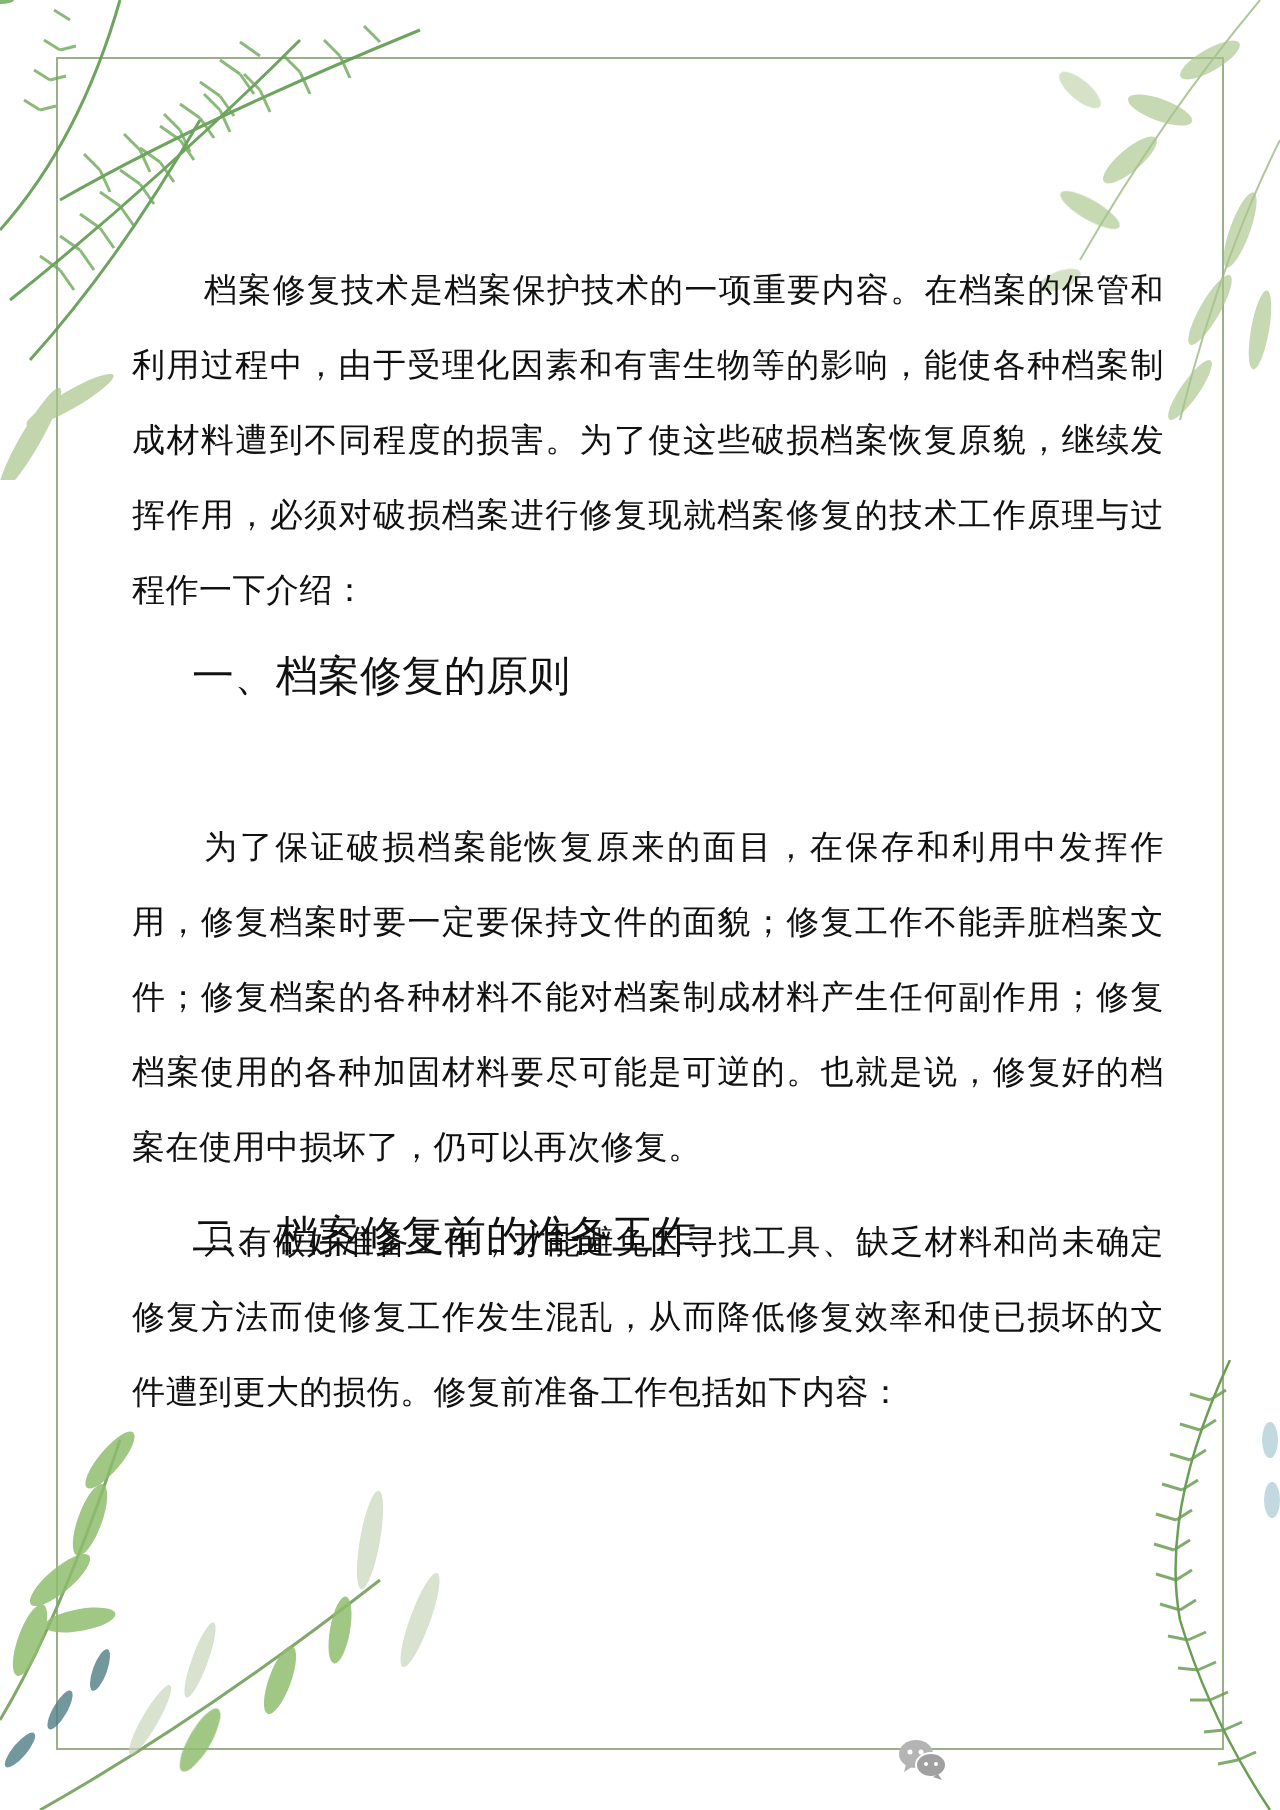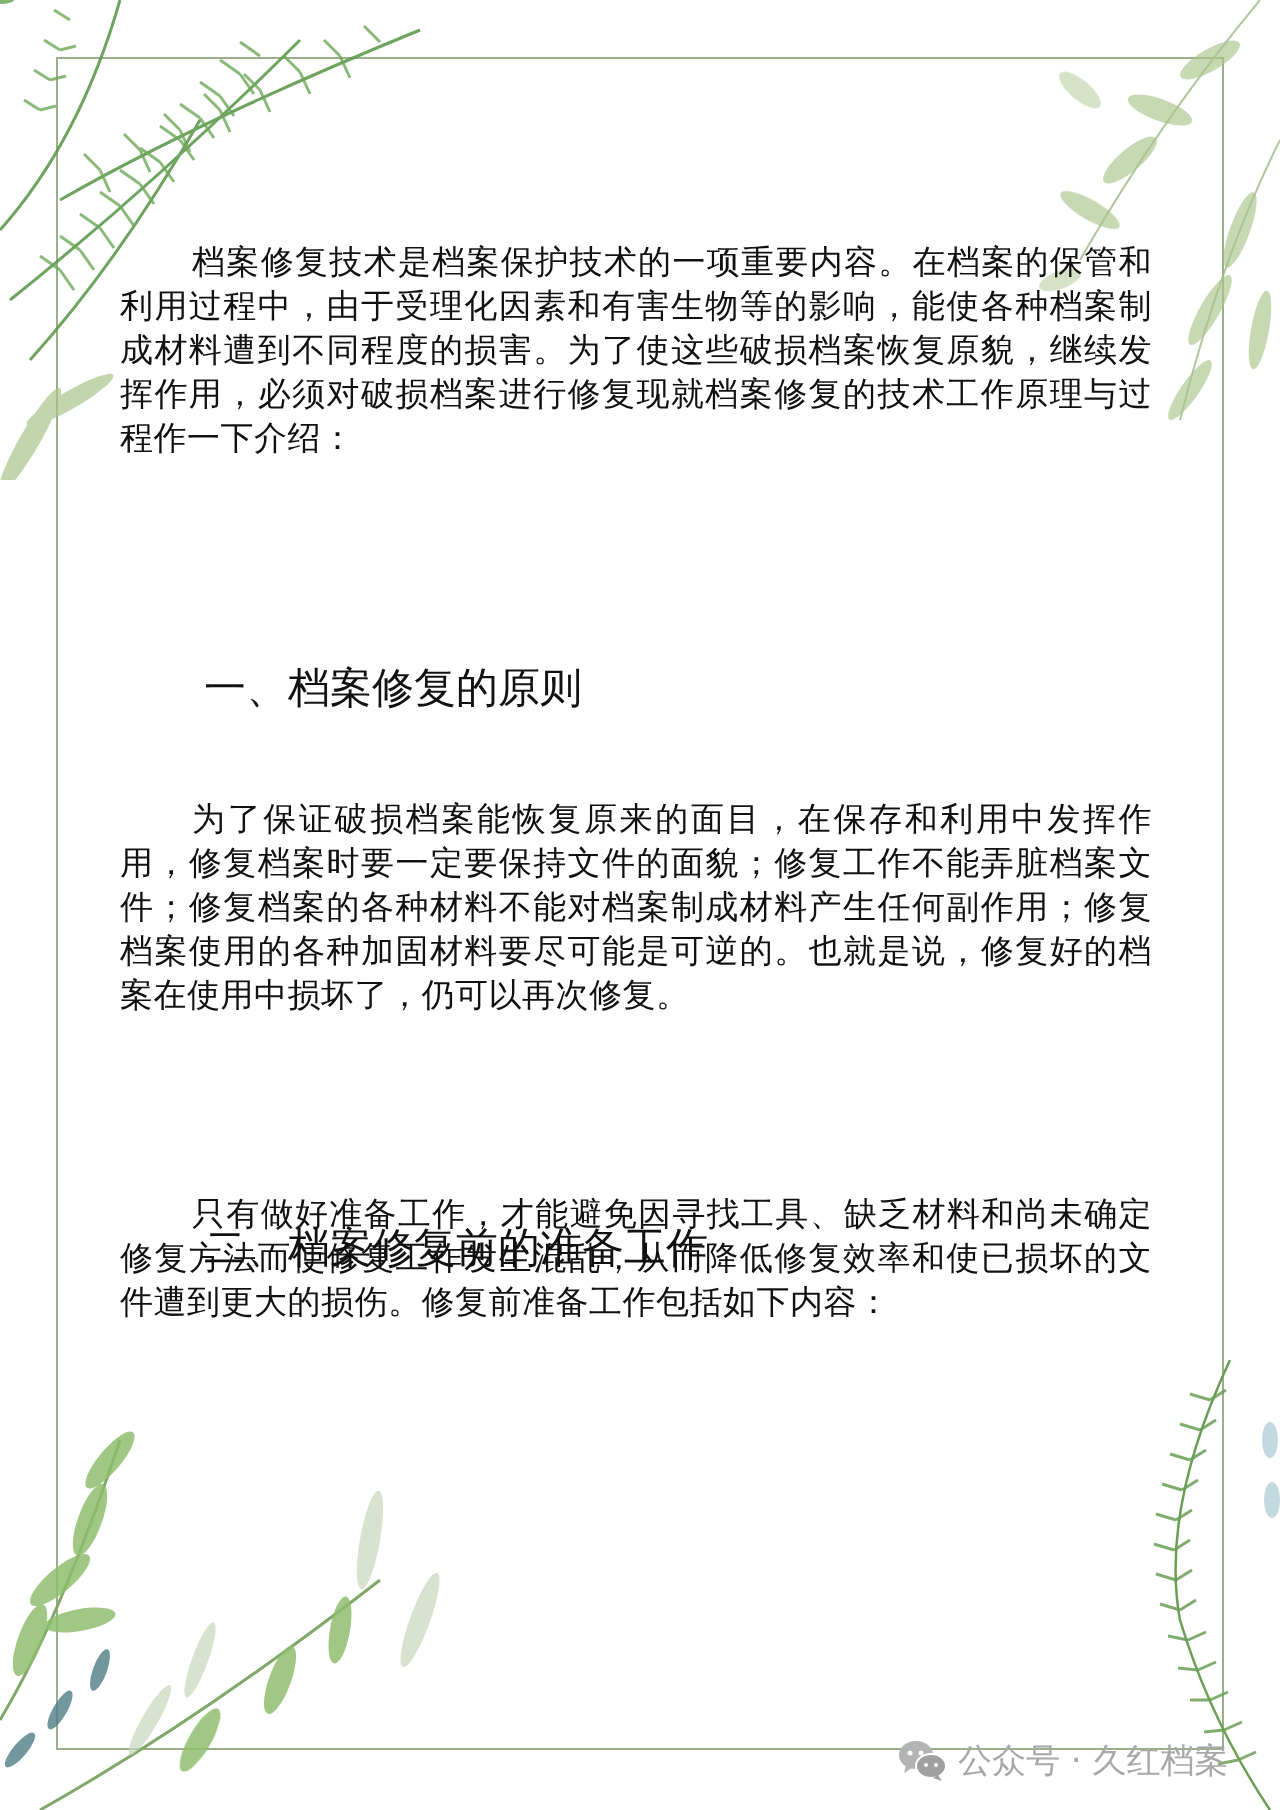--- a/index.html
+++ b/index.html
@@ -1,21 +1,21 @@
 <!DOCTYPE html>
 <html><head>
 <meta charset="utf-8">
 <style>
   html,body{margin:0;padding:0;}
   body{width:1280px;height:1810px;position:relative;overflow:hidden;background:#ffffff;font-family:"DejaVu Sans","Liberation Sans",sans-serif;color:#111;}
   .frame{position:absolute;left:56px;top:57px;width:1168px;height:1693px;border:2px solid #9bb08a;box-sizing:border-box;}
   .content{position:absolute;left:120px;top:0;width:1032px;}
-  .p{font-size:33px;line-height:44px;letter-spacing:0.5px;margin:0;text-align:justify;}
+  .p{font-size:33px;line-height:75px;letter-spacing:0.5px;margin:12px;text-align:justify;}
   .indent{text-indent:72px;}
-  .h{font-size:42px;line-height:60px;margin:12px;padding-left:72px;font-weight:normal;color:#111;}
+  .h{font-size:42px;line-height:60px;margin:0;padding-left:72px;font-weight:normal;color:#111;}
   .leaf{position:absolute;pointer-events:none;}
   .watermark{position:absolute;left:898px;top:1738px;display:flex;align-items:center;gap:10px;color:#a8a8a8;font-size:34px;}
   .wm-icon{width:50px;height:44px;position:relative;}
 </style>
 </head>
 <body>
 
 <div class="frame"></div>
 
 <svg class="leaf" style="left:0;top:0" width="480" height="480" viewBox="0 0 480 480">
@@ -124,14 +124,13 @@
       <ellipse cx="18" cy="16" rx="17" ry="14" fill="#b4b4b4"></ellipse>
       <path d="M8 26 l-2 8 l8 -5z" fill="#b4b4b4"></path>
       <ellipse cx="33" cy="27" rx="15" ry="12" fill="#a0a0a0" stroke="#fff" stroke-width="2"></ellipse>
       <path d="M40 36 l4 6 l-9 -3z" fill="#a0a0a0"></path>
       <circle cx="12" cy="14" r="2.5" fill="#fff"></circle>
       <circle cx="23" cy="14" r="2.5" fill="#fff"></circle>
       <circle cx="28" cy="26" r="2" fill="#fff"></circle>
       <circle cx="38" cy="26" r="2" fill="#fff"></circle>
     </svg>
   </span>
-  <span>公众号 · 久红档案</span>
 </div>
 
 </body></html>

